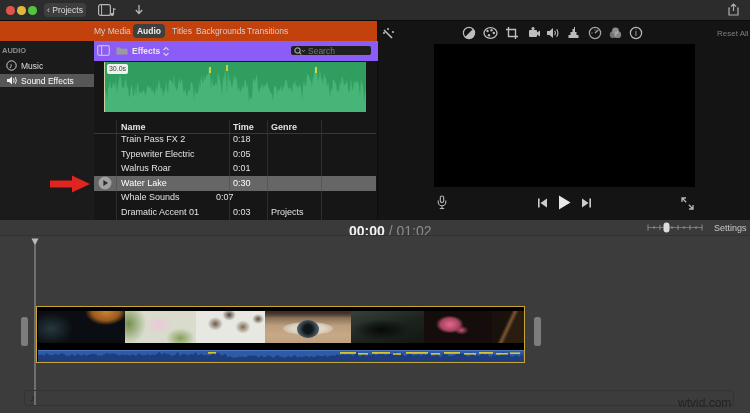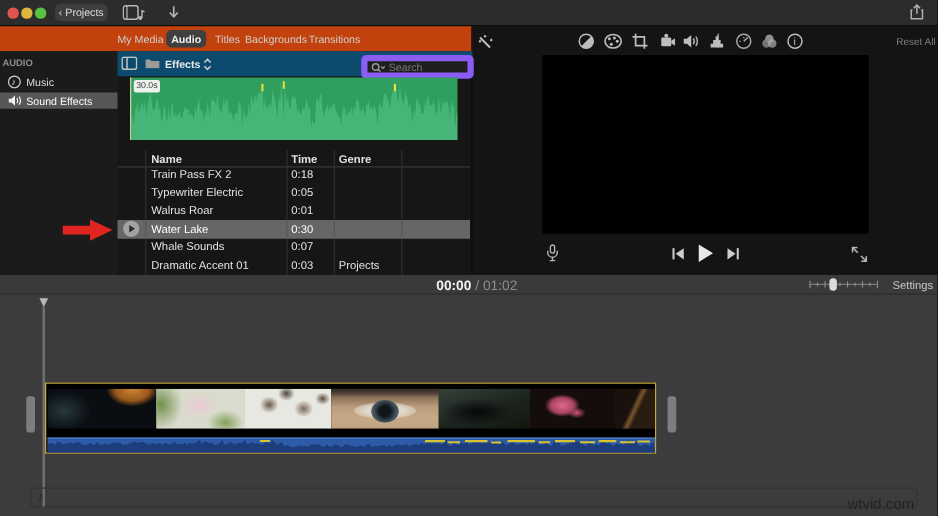--- a/index.html
+++ b/index.html
@@ -147,33 +147,33 @@
   </div>
   <div class="abs" style="left:0;top:33px;width:94px;height:13px;background:#575757;">
     <svg class="abs" style="left:6px;top:1px" width="12" height="11" viewBox="0 0 12 11">
       <path d="M1 4 h2.2 L6 1.4 V9.6 L3.2 7 H1 Z" fill="#efefef"></path>
       <path d="M7.5 3.4 q1.3 2.1 0 4.2 M9.3 2.2 q2.1 3.3 0 6.6" stroke="#efefef" stroke-width="1" fill="none"></path>
     </svg>
     <div class="abs" style="left:21px;top:2px;color:#fff;font-size:8.5px;">Sound Effects</div>
   </div>
 </div>
 
-<div class="abs" style="left:94px;top:41px;width:284px;height:20px;background:#0c4a6e;">
+<div class="abs" style="left:94px;top:41px;width:284px;height:20px;background:#8b5cf6;">
   <svg class="abs" style="left:3px;top:4px" width="13" height="11" viewBox="0 0 13 11">
     <rect x="0.7" y="0.7" width="11.6" height="9.6" rx="1.5" fill="none" stroke="#c2c2c2" stroke-width="1.2"></rect>
     <line x1="4.6" y1="0.7" x2="4.6" y2="10.3" stroke="#c2c2c2" stroke-width="1.2"></line>
   </svg>
   <svg class="abs" style="left:22px;top:5px" width="12" height="9" viewBox="0 0 12 9">
     <path d="M0.5 1.5 h3.5 l1 1.3 h6.5 v5.7 h-11 Z" fill="#9b9b9b"></path>
   </svg>
   <div class="abs" style="left:38px;top:5px;color:#e8e8e8;font-size:8.5px;font-weight:bold;">Effects</div>
   <svg class="abs" style="left:68px;top:5px" width="8" height="11" viewBox="0 0 8 11">
     <path d="M1.5 4 L4 1.5 L6.5 4 M1.5 7 L4 9.5 L6.5 7" stroke="#cfcfcf" stroke-width="1.2" fill="none"></path>
   </svg>
-  <div class="abs" style="left:195px;top:3px;width:80px;height:9px;background:#1f1f1f;border:5px solid #8b5cf6;border-radius:4px;">
+  <div class="abs" style="left:195px;top:3px;width:80px;height:9px;background:#1f1f1f;border:2px solid #8b5cf6;border-radius:4px;">
     <svg class="abs" style="left:3px;top:0.5px" width="13" height="9" viewBox="0 0 13 9">
       <circle cx="3.5" cy="3.5" r="2.6" fill="none" stroke="#9a9a9a" stroke-width="1.2"></circle>
       <line x1="5.4" y1="5.4" x2="7.3" y2="7.3" stroke="#9a9a9a" stroke-width="1.2"></line>
       <path d="M8 3.2 l1.4 1.4 L10.8 3.2" stroke="#9a9a9a" stroke-width="1" fill="none"></path>
     </svg>
     <div class="abs" style="left:17px;top:0;color:#7a7a7a;font-size:8.5px;">Search</div>
   </div>
 </div>
 
 <div class="abs" style="left:104px;top:62px;width:261px;height:50px;background:#2f9e5e;border-left:1px solid #cfd0a0;">
@@ -209,37 +209,37 @@
 
   <div class="abs" style="left:0;top:56px;width:282px;height:14.5px;background:#666666;">
     <div class="abs" style="left:22px;top:0;width:1px;height:14.5px;background:#575757;"></div>
     <div class="abs" style="left:135px;top:0;width:1px;height:14.5px;background:#575757;"></div>
     <div class="abs" style="left:173px;top:0;width:1px;height:14.5px;background:#575757;"></div>
     <div class="abs" style="left:227px;top:0;width:1px;height:14.5px;background:#575757;"></div>
   </div>
   <div class="abs" style="left:27px;top:58px;color:#fff;">Water Lake</div>
   <div class="abs" style="left:139px;top:58px;color:#fff;">0:30</div>
   <div class="abs" style="left:27px;top:72px;">Whale Sounds</div>
-  <div class="abs" style="left:139px;top:72px;">0:07</div>
+  <div class="abs" style="left:122px;top:72px;">0:07</div>
   <div class="abs" style="left:27px;top:86.5px;">Dramatic Accent 01</div>
   <div class="abs" style="left:139px;top:86.5px;">0:03</div>
   <div class="abs" style="left:177px;top:86.5px;">Projects</div>
 
   <svg class="abs" style="left:4px;top:56px" width="14" height="14" viewBox="0 0 14 14">
     <circle cx="7" cy="7" r="6.5" fill="#a2a2a2"></circle>
     <path d="M5.4 4 L10 7 L5.4 10 Z" fill="#2a2a2a"></path>
   </svg>
 </div>
 
 <svg class="abs" style="left:50px;top:175px" width="41" height="18" viewBox="0 0 41 18">
   <path d="M0 5.5 H22 V0.5 L40 9 L22 17.5 V12.5 H0 Z" fill="#e02420"></path>
 </svg>
 
 <div class="abs" style="left:0;top:220px;width:750px;height:15px;background:#3a3a3a;">
-  <div class="abs" style="left:349px;top:3px;color:#f2f2f2;font-size:11px;font-weight:bold;">00:00 <span style="color:#8c8c8c;font-weight:normal;">/ 01:02</span></div>
+  <div class="abs" style="left:349px;top:3px;color:#f2f2f2;font-size:14px;font-weight:bold;">00:00 <span style="color:#8c8c8c;font-weight:normal;">/ 01:02</span></div>
   <svg id="zoomslider" class="abs" style="left:646px;top:2px" width="58" height="11" viewBox="0 0 58 11">
     <line x1="2" y1="5.5" x2="56" y2="5.5" stroke="#777" stroke-width="1"></line>
     <g stroke="#8a8a8a" stroke-width="1">
       <line x1="2" y1="2.5" x2="2" y2="8.5"></line>
       <line x1="8" y1="4" x2="8" y2="7"></line>
       <line x1="14" y1="3" x2="14" y2="8"></line>
       <line x1="26" y1="4" x2="26" y2="7"></line>
       <line x1="32" y1="3" x2="32" y2="8"></line>
       <line x1="38" y1="4" x2="38" y2="7"></line>
       <line x1="44" y1="3" x2="44" y2="8"></line>

